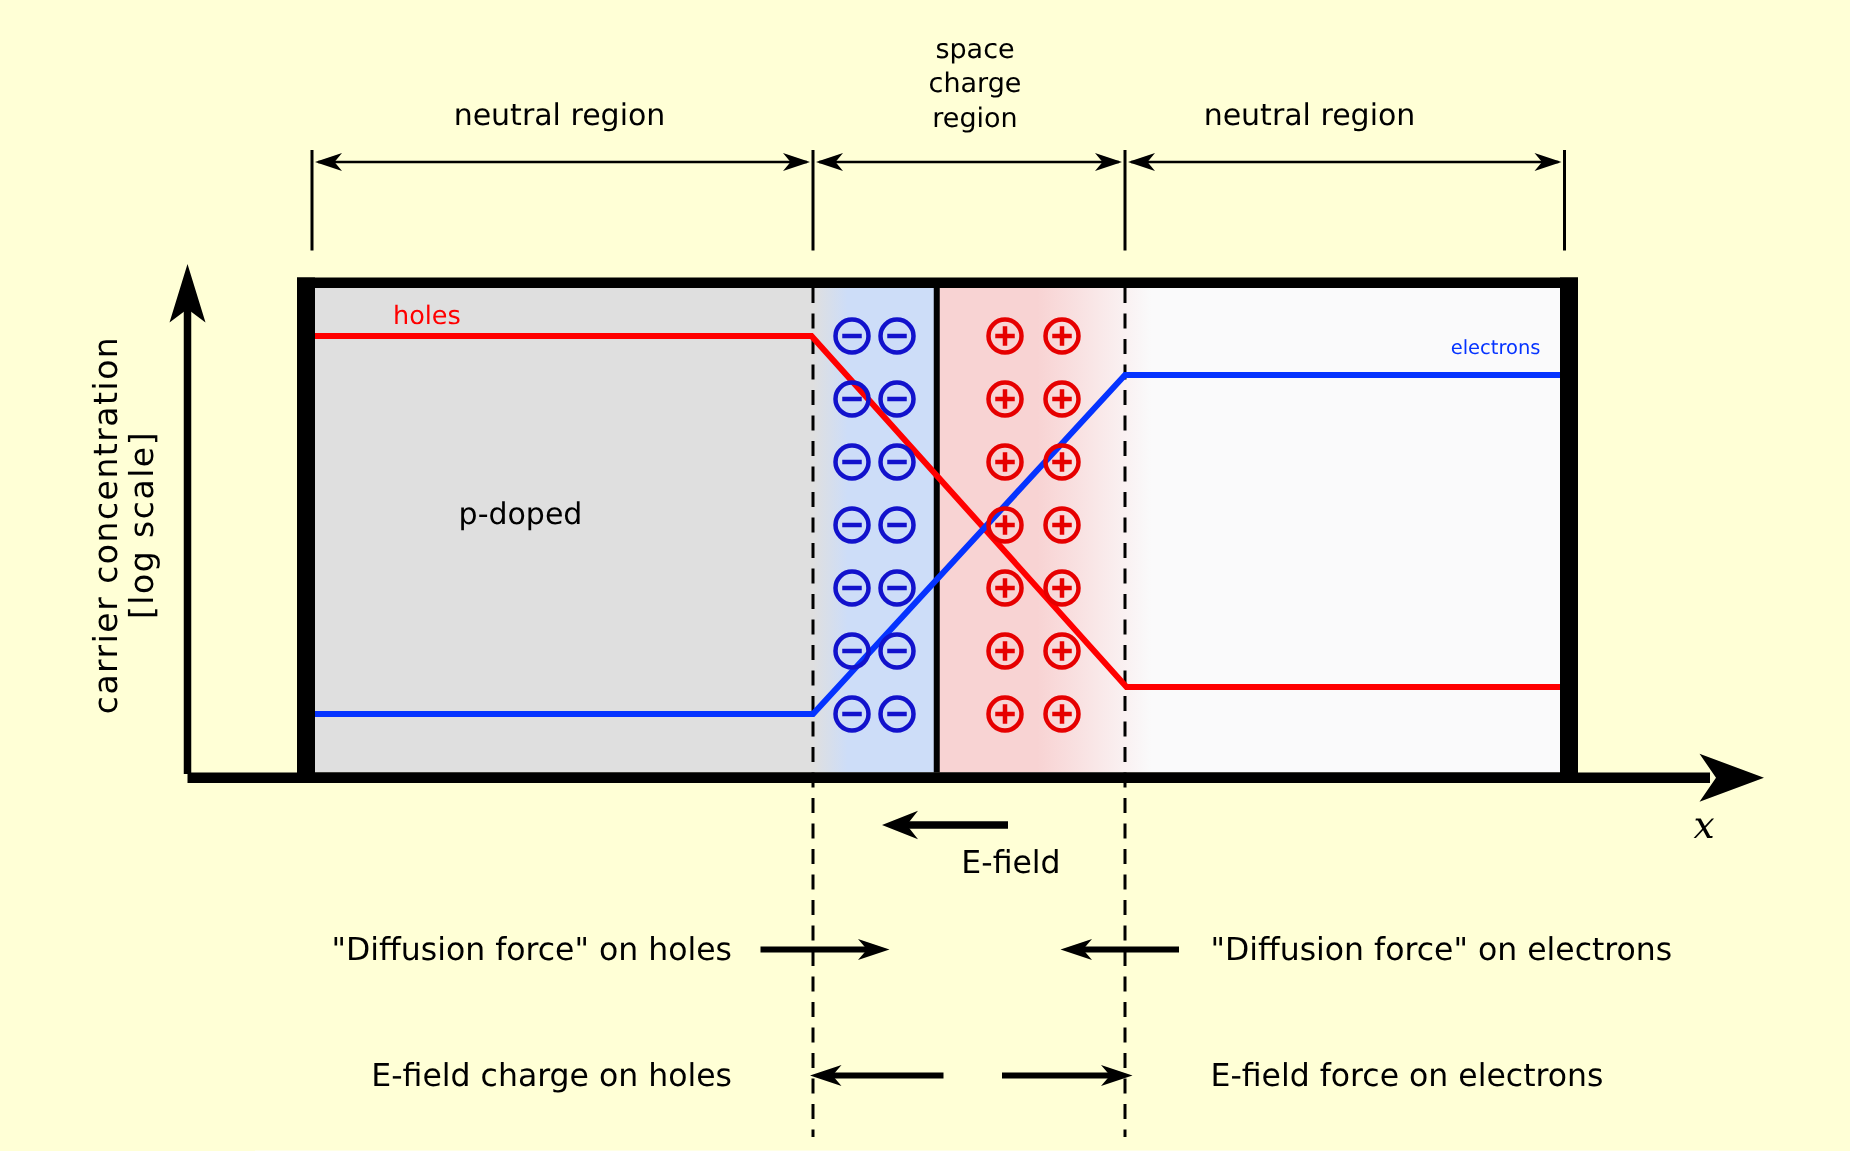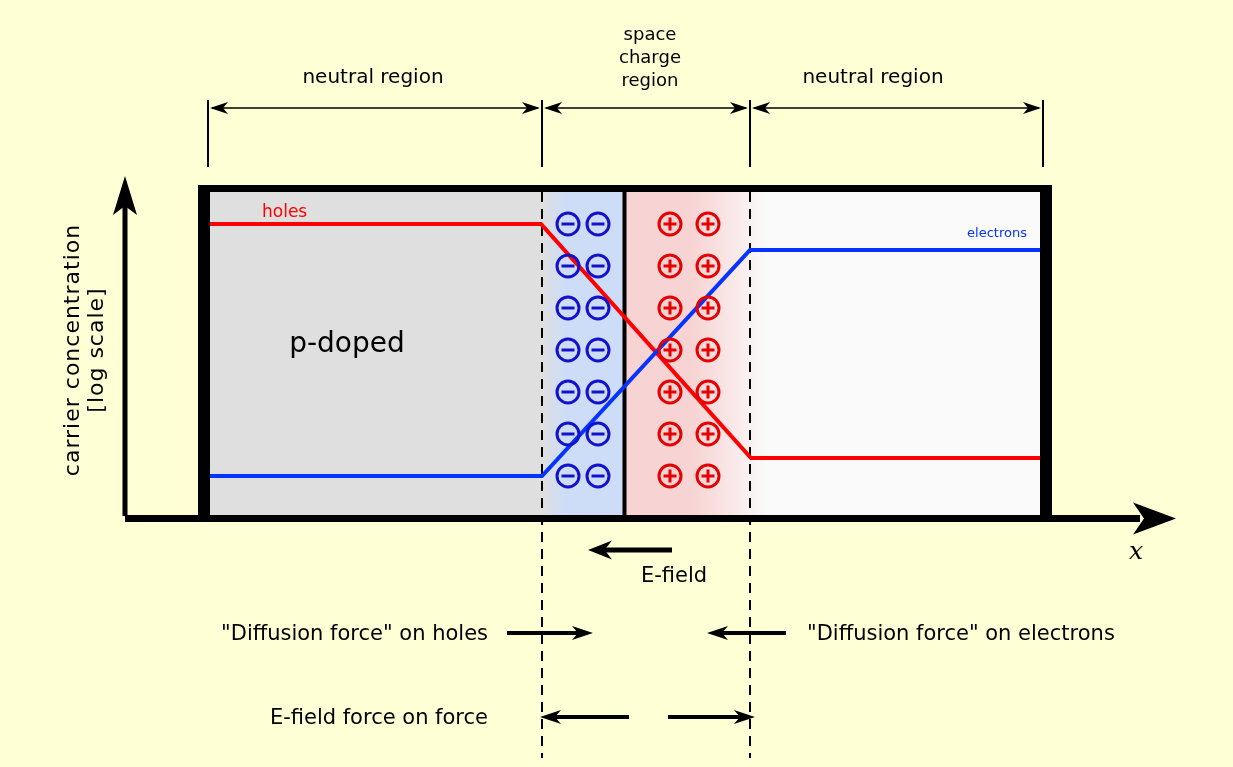--- a/index.html
+++ b/index.html
@@ -9,21 +9,21 @@
     background:var(--background,#FFFFD6);
     font-family:"DejaVu Sans","Liberation Sans",sans-serif;
     color:var(--ink,#000);
     overflow:hidden;
   }
   svg.overlay{position:absolute;left:0;top:0;width:1233px;height:767px;}
   .lbl{position:absolute;white-space:nowrap;}
   .centered{transform:translate(-50%,-50%);text-align:center;}
   .lbl-neutral{font-size:20px;}
   .lbl-scr{font-size:18px;line-height:23px;white-space:pre-line;}
-  .lbl-region{font-size:28px;text-align:center;}
+  .lbl-region{font-size:20px;text-align:center;}
   .lbl-holes{left:224px;top:201px;font-size:17px;color:var(--holes-line,#f00);margin-left:38px;}
   .lbl-electrons{left:1027px;top:225px;font-size:13px;color:var(--electrons-line,#0533ff);transform:translateX(-100%);}
   .lbl-ylabel{left:84px;top:350px;font-size:22px;line-height:24px;letter-spacing:1px;transform:translate(-50%,-50%) rotate(-90deg);text-align:center;}
   .lbl-efield{left:674px;top:575px;font-size:21px;}
   .lbl-x{left:1136px;top:550px;font-family:"DejaVu Serif","Liberation Serif",serif;font-style:italic;font-size:25px;}
   .force{font-size:21px;top:621px;}
   .force2{font-size:21px;top:705px;}
   .r-align{right:745px;}
   .l-align{left:807px;}
 </style>
@@ -200,15 +200,16 @@
   <div class="lbl lbl-holes">holes</div>
   <div class="lbl lbl-electrons">electrons</div>
 
   <div class="lbl centered lbl-region" style="left:347px;top:342px;">p-doped</div>
 
   <div class="lbl centered lbl-efield">E-field</div>
   <div class="lbl centered lbl-x">x</div>
 
   <div class="lbl force r-align">"Diffusion force" on holes</div>
   <div class="lbl force l-align">"Diffusion force" on electrons</div>
-  <div class="lbl force2 r-align">E-field force on force</div>
+  <div class="lbl force2 r-align">E-field charge on holes</div>
+  <div class="lbl force2 l-align">E-field force on electrons</div>
 
 </div>
 
 </body></html>

